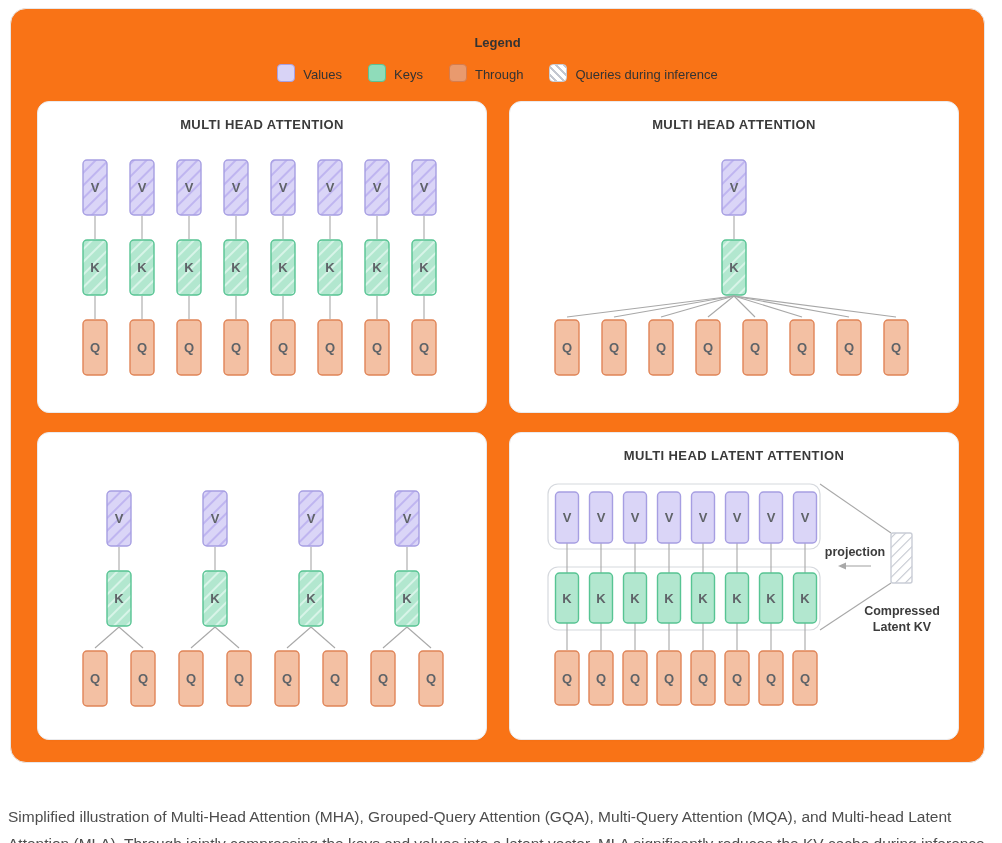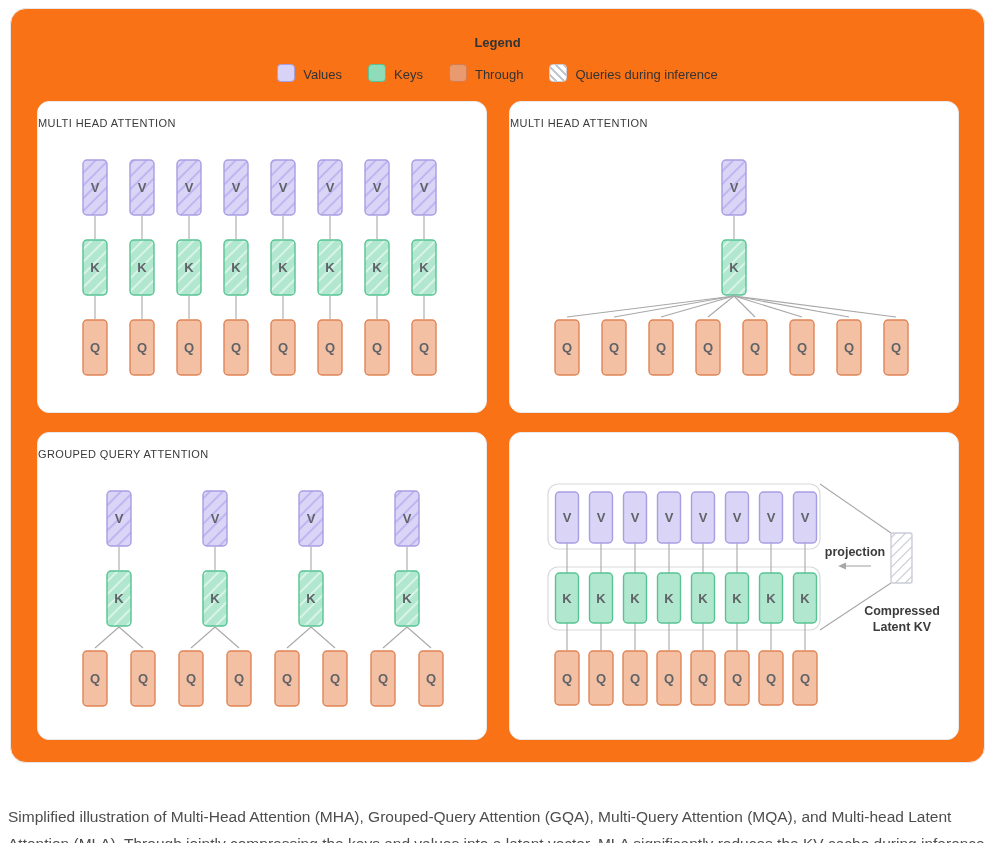--- a/index.html
+++ b/index.html
@@ -11,22 +11,22 @@
   .legend-row{display:flex;justify-content:center;align-items:center;gap:26px;}
   .legend-item{display:flex;align-items:flex-end;gap:8px;font-size:13px;color:#333;}
   .swatch{width:18px;height:18px;border-radius:4px;display:inline-block;box-sizing:border-box;}
   .swatch.values{background:#d8d3f6;border:1.5px solid #a79fe3;}
   .swatch.keys{background:#8fdcba;border:1.5px solid #5bc193;}
   .swatch.queries{background:#e99a6e;border:1.5px solid #d67c4d;}
   .swatch.cached{border:1.5px solid #c9cdd6;
     background:repeating-linear-gradient(45deg,#ffffff,#ffffff 3.5px,#c3c7d0 3.5px,#c3c7d0 5.5px);}
   .panel{position:absolute;background:#ffffff;border:1px solid #eaeaec;border-radius:12px;
     box-shadow:0 1px 2px rgba(0,0,0,0.02);}
-  .panel-title{position:absolute;top:15px;left:0;width:100%;text-align:left;
-    font-size:11px;font-weight:normal;color:#3a3a3a;letter-spacing:0.4px;}
+  .panel-title{position:absolute;top:15px;left:0;width:100%;text-align:center;
+    font-size:13px;font-weight:bold;color:#3a3a3a;letter-spacing:0.4px;}
   .panel svg{position:absolute;left:0;top:0;}
   .panel svg text{font-family:"Liberation Sans",sans-serif;}
   #panel-mha{left:26px;top:92px;width:448px;height:310px;}
   #panel-mqa{left:498px;top:92px;width:448px;height:310px;}
   #panel-gqa{left:26px;top:423px;width:448px;height:306px;}
   #panel-mla{left:498px;top:423px;width:448px;height:306px;}
   .caption{position:absolute;left:8px;top:804px;width:986px;font-size:15.5px;
     line-height:1.72;color:#4d4d4d;}
 </style>
 </head>
@@ -242,21 +242,20 @@
         <line x1="369" y1="114" x2="369" y2="137" stroke="#a8a8a8" stroke-width="1.1"></line>
         <rect x="357" y="138" width="24" height="55" rx="4" fill="url(#gqa-k)" stroke="#57c493" stroke-width="1.4"></rect>
         <text x="369" y="170" text-anchor="middle" font-size="13" font-weight="bold" fill="#5f6368">K</text>
         <line x1="369" y1="194" x2="345" y2="215" stroke="#a8a8a8" stroke-width="1.1"></line>
         <rect x="333" y="218" width="24" height="55" rx="4" fill="#f3c0a3" stroke="#e08457" stroke-width="1.4"></rect>
         <text x="345" y="250" text-anchor="middle" font-size="13" font-weight="bold" fill="#5f6368">Q</text>
         <line x1="369" y1="194" x2="393" y2="215" stroke="#a8a8a8" stroke-width="1.1"></line>
         <rect x="381" y="218" width="24" height="55" rx="4" fill="#f3c0a3" stroke="#e08457" stroke-width="1.4"></rect>
         <text x="393" y="250" text-anchor="middle" font-size="13" font-weight="bold" fill="#5f6368">Q</text>
       </svg>
-    <div class="panel-title">GROUPED QUERY ATTENTION</div>
   </div>
 
   <div class="panel" id="panel-mla">
     <svg id="svg-mla" width="448" height="306" viewBox="0 0 448 306">
         <defs>
           <pattern id="mla-v" patternUnits="userSpaceOnUse" width="9" height="9" patternTransform="rotate(45)">
             <rect width="9" height="9" fill="#dad5f7"></rect>
             <line x1="0" y1="0" x2="0" y2="9" stroke="#bfb5f0" stroke-width="4"></line>
           </pattern>
           <pattern id="mla-k" patternUnits="userSpaceOnUse" width="9" height="9" patternTransform="rotate(45)">
@@ -336,16 +335,17 @@
         <text x="295" y="169.5" text-anchor="middle" font-size="13" font-weight="bold" fill="#5f6368">K</text>
         <rect x="283" y="218" width="24" height="54" rx="4" fill="#f3c0a3" stroke="#e08457" stroke-width="1.4"></rect>
         <text x="295" y="249.5" text-anchor="middle" font-size="13" font-weight="bold" fill="#5f6368">Q</text>
         <rect x="381" y="100" width="21" height="50" rx="2" fill="url(#mla-c)" stroke="#c9cdd6" stroke-width="1.4"></rect>
         <text x="345" y="123" text-anchor="middle" font-size="12.5" font-weight="bold" fill="#3c3c3c">projection</text>
         <line x1="334" y1="133" x2="361" y2="133" stroke="#a8a8a8" stroke-width="1.1"></line>
         <polygon points="328,133 336,129.5 336,136.5" fill="#a8a8a8"></polygon>
         <text x="392" y="182" text-anchor="middle" font-size="12.5" font-weight="bold" fill="#3c3c3c">Compressed</text>
         <text x="392" y="198" text-anchor="middle" font-size="12.5" font-weight="bold" fill="#3c3c3c">Latent KV</text>
       </svg>
+    <div class="panel-title">MULTI HEAD LATENT ATTENTION</div>
   </div>
 </div>
 
 <div class="caption">Simplified illustration of Multi-Head Attention (MHA), Grouped-Query Attention (GQA), Multi-Query Attention (MQA), and Multi-head Latent Attention (MLA). Through jointly compressing the keys and values into a latent vector, MLA significantly reduces the KV cache during inference.</div>
 
 </body></html>

